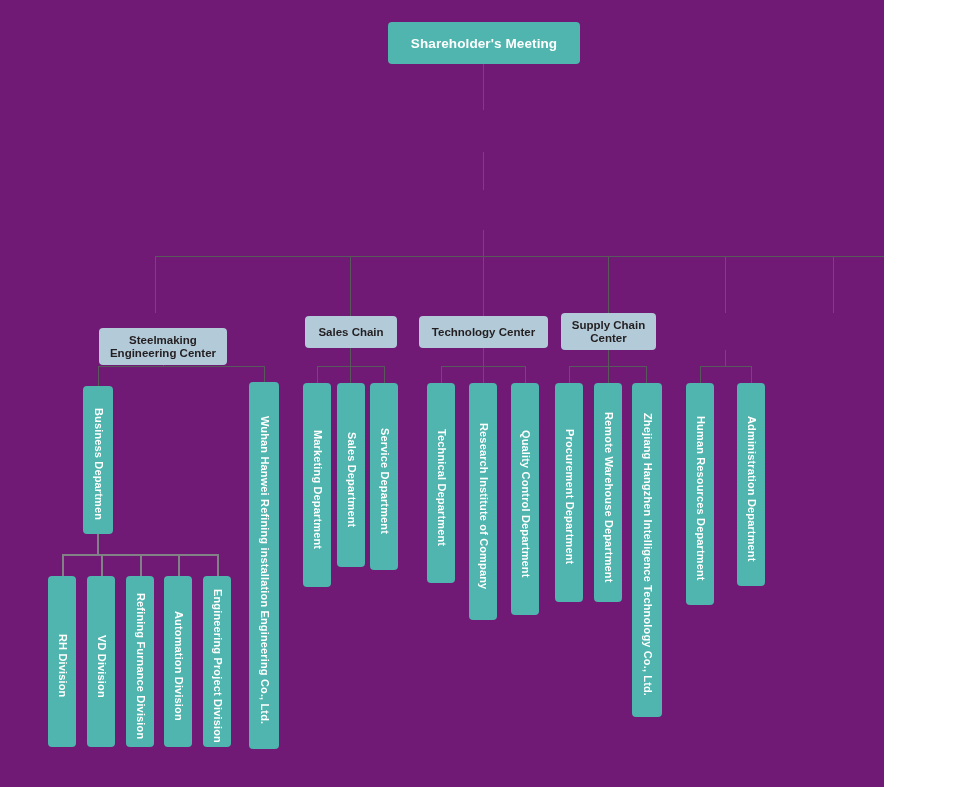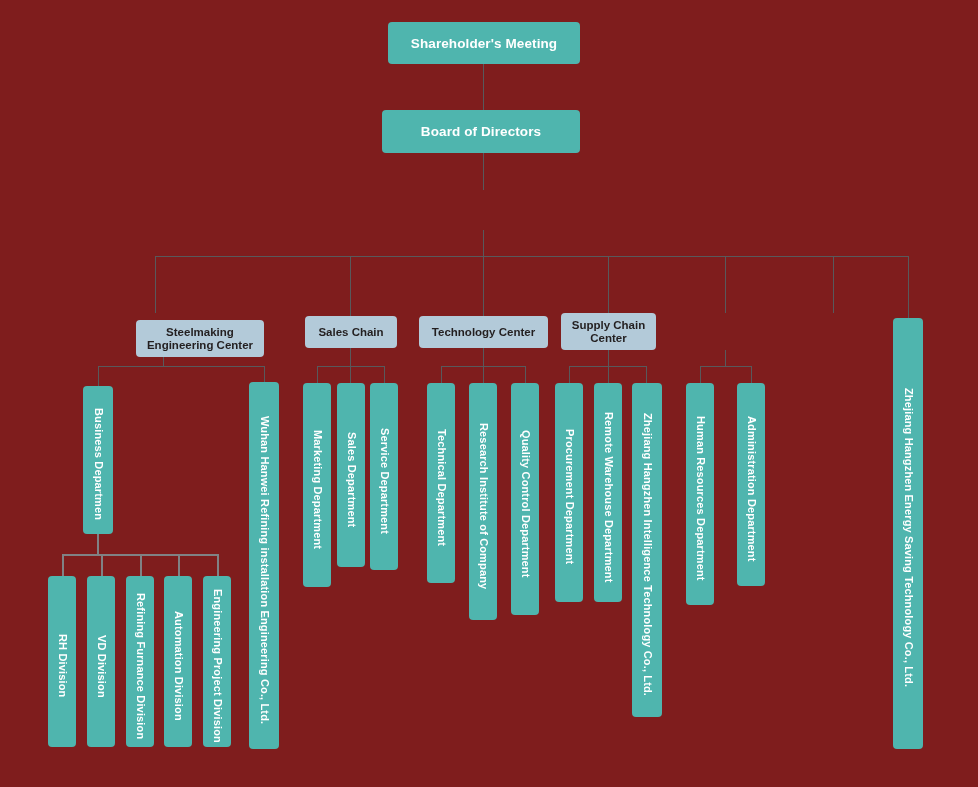--- a/index.html
+++ b/index.html
@@ -2,23 +2,23 @@
 <html><head>
 <meta charset="utf-8">
 <style>
   html, body {
     margin: 0;
     padding: 0;
     background: #ffffff;
   }
   #chart-root {
     position: relative;
-    width: 978px;
+    width: 884px;
     height: 787px;
-    background: #7f1d1d;
+    background: #701a75;
     font-family: "Liberation Sans", sans-serif;
     overflow: hidden;
   }
   
   .line {
     position: absolute;
     background: #58595b;
   }
   .line.v { width: 1px; }
   .line.h { height: 1px; }
@@ -125,24 +125,23 @@
   <div class="line v thick" style="left:97px; top:534px; height:20px;"></div>
   <div class="line h thick" style="left:62px; top:554px; width:155px;"></div>
   <div class="line v thick" style="left:62px; top:554px; height:22px;"></div>
   <div class="line v thick" style="left:101px; top:554px; height:22px;"></div>
   <div class="line v thick" style="left:140px; top:554px; height:22px;"></div>
   <div class="line v thick" style="left:178px; top:554px; height:22px;"></div>
   <div class="line v thick" style="left:217px; top:554px; height:22px;"></div>
 
   <div class="node top" style="left:388px; top:22px; width:192px; height:42px;">Shareholder's Meeting</div>
 
-  <div class="node top" style="left:382px; top:110px; width:198px; height:43px;">Board of Directors</div>
-
-
-  <div class="node dept" style="left:99px; top:320px; width:128px; height:37px;margin-left:37px;">
+
+
+  <div class="node dept" style="left:99px; top:328px; width:128px; height:37px;">
     <span class="dtext">Steelmaking
 Engineering Center</span>
   </div>
 
   <div class="node dept" style="left:305px; top:316px; width:92px; height:32px;">
     <span class="dtext">Sales Chain</span>
   </div>
 
   <div class="node dept" style="left:419px; top:316px; width:129px; height:32px;">
     <span class="dtext">Technology Center</span>

